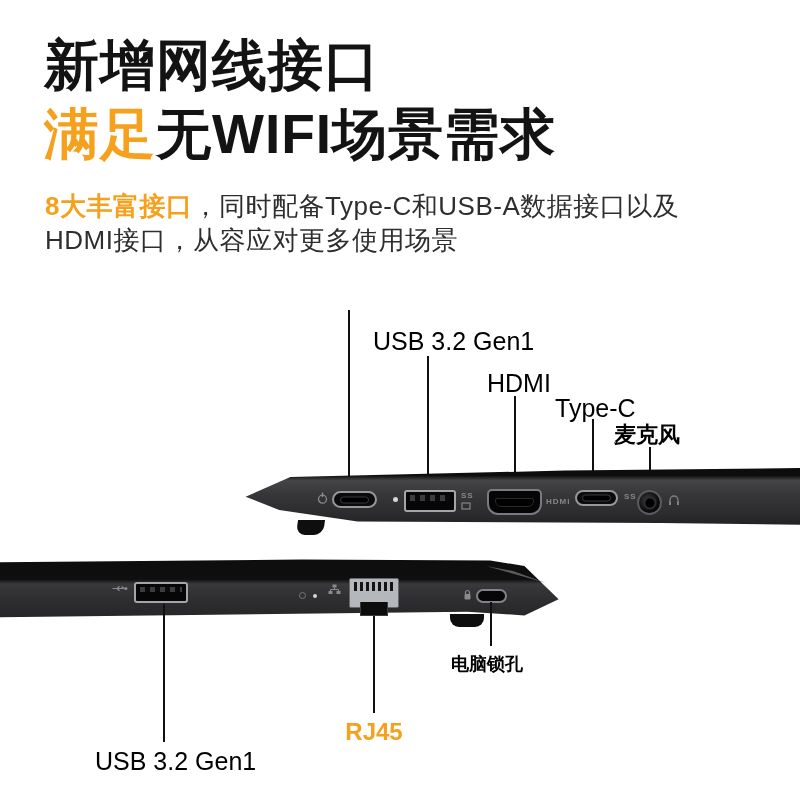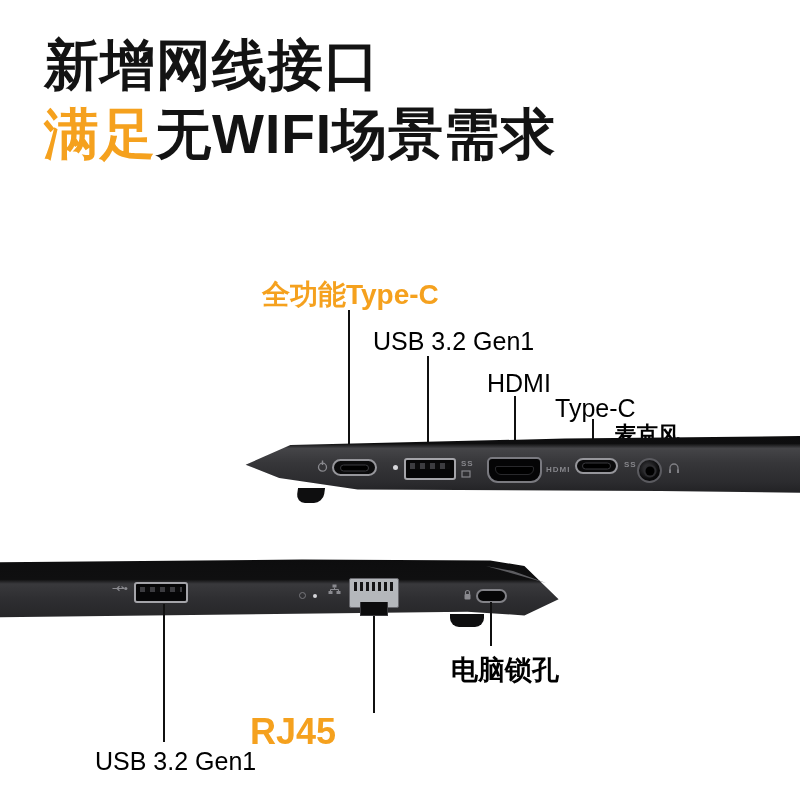--- a/index.html
+++ b/index.html
@@ -29,27 +29,27 @@
   .lbl-hdmi   {left:487px;top:369px;font-size:25px;}
   .cl-hdmi    {left:514px;top:396px;height:90px;}
   .lbl-tc     {left:555px;top:394px;font-size:25px;}
   .cl-tc      {left:592px;top:419px;height:64px;}
   .lbl-mic    {left:614px;top:420px;font-size:22px;font-weight:700;}
   .cl-mic     {left:649px;top:447px;height:36px;}
 
   .cl-usb-bot {left:163px;top:604px;height:138px;}
   .lbl-usb-bot{left:95px;top:747px;font-size:25px;}
   .cl-rj45    {left:373px;top:616px;height:97px;}
-  .lbl-rj45   {left:250px;top:715px;width:248px;text-align:left;font-size:36px;line-height:33px;}
+  .lbl-rj45   {left:250px;top:715px;width:248px;text-align:center;font-size:24px;line-height:33px;}
   .cl-lock    {left:490px;top:602px;height:44px;}
-  .lbl-lock   {left:451px;top:652px;font-size:27px;font-weight:700;}
+  .lbl-lock   {left:451px;top:652px;font-size:18px;font-weight:700;}
 
   
   .laptop{position:absolute;}
-  .laptop-top{left:240px;top:432px;width:560px;height:82px;}
+  .laptop-top{left:240px;top:464px;width:560px;height:82px;}
   .laptop-bot{left:0;top:556px;width:570px;height:90px;}
   .slab{position:absolute;inset:0;}
   .laptop-top .slab{
     clip-path:polygon(1% 40%,9% 16%,58% 8%,100% 5%,100% 74%,75% 72%,21% 70%,7% 56%);
     background:linear-gradient(180deg,#0b0b0c 0%,#0e0e0f 14%,#454548 20%,#363639 38%,
                #2b2b2e 62%,#1c1c1e 82%,#121213 100%);}
   .laptop-bot .slab{
     clip-path:polygon(0 7%,53% 4%,86% 5%,92% 11%,98% 48%,92% 66%,82% 62%,0 68%);
     background:linear-gradient(180deg,#0d0d0e 0%,#0f0f10 26%,#39393c 31%,#2e2e31 48%,
                #272729 66%,#161617 88%,#101011 100%);}
@@ -87,22 +87,25 @@
 </style>
 </head>
 <body>
 
 <div class="canvas">
 
   <div class="title l1">新增网线接口</div>
   <div class="title l2">
     <span class="hl">满足</span><span>无WIFI场景需求</span>
   </div>
+  <div class="desc">
+    <span class="hl">8大丰富接口</span><span>，同时配备Type-C和USB-A数据接口以及</span><br>
+    <span>HDMI接口，从容应对更多使用场景</span>
+  </div>
 
-  <div class="lbl accent lbl-tc-full">全功能Type-C</div>
   <div class="cline cl-tc-full"></div>
 
   <div class="lbl lbl-usb-top">USB 3.2 Gen1</div>
   <div class="cline cl-usb-top"></div>
 
   <div class="lbl lbl-hdmi">HDMI</div>
   <div class="cline cl-hdmi"></div>
 
   <div class="lbl lbl-tc">Type-C</div>
   <div class="cline cl-tc"></div>

